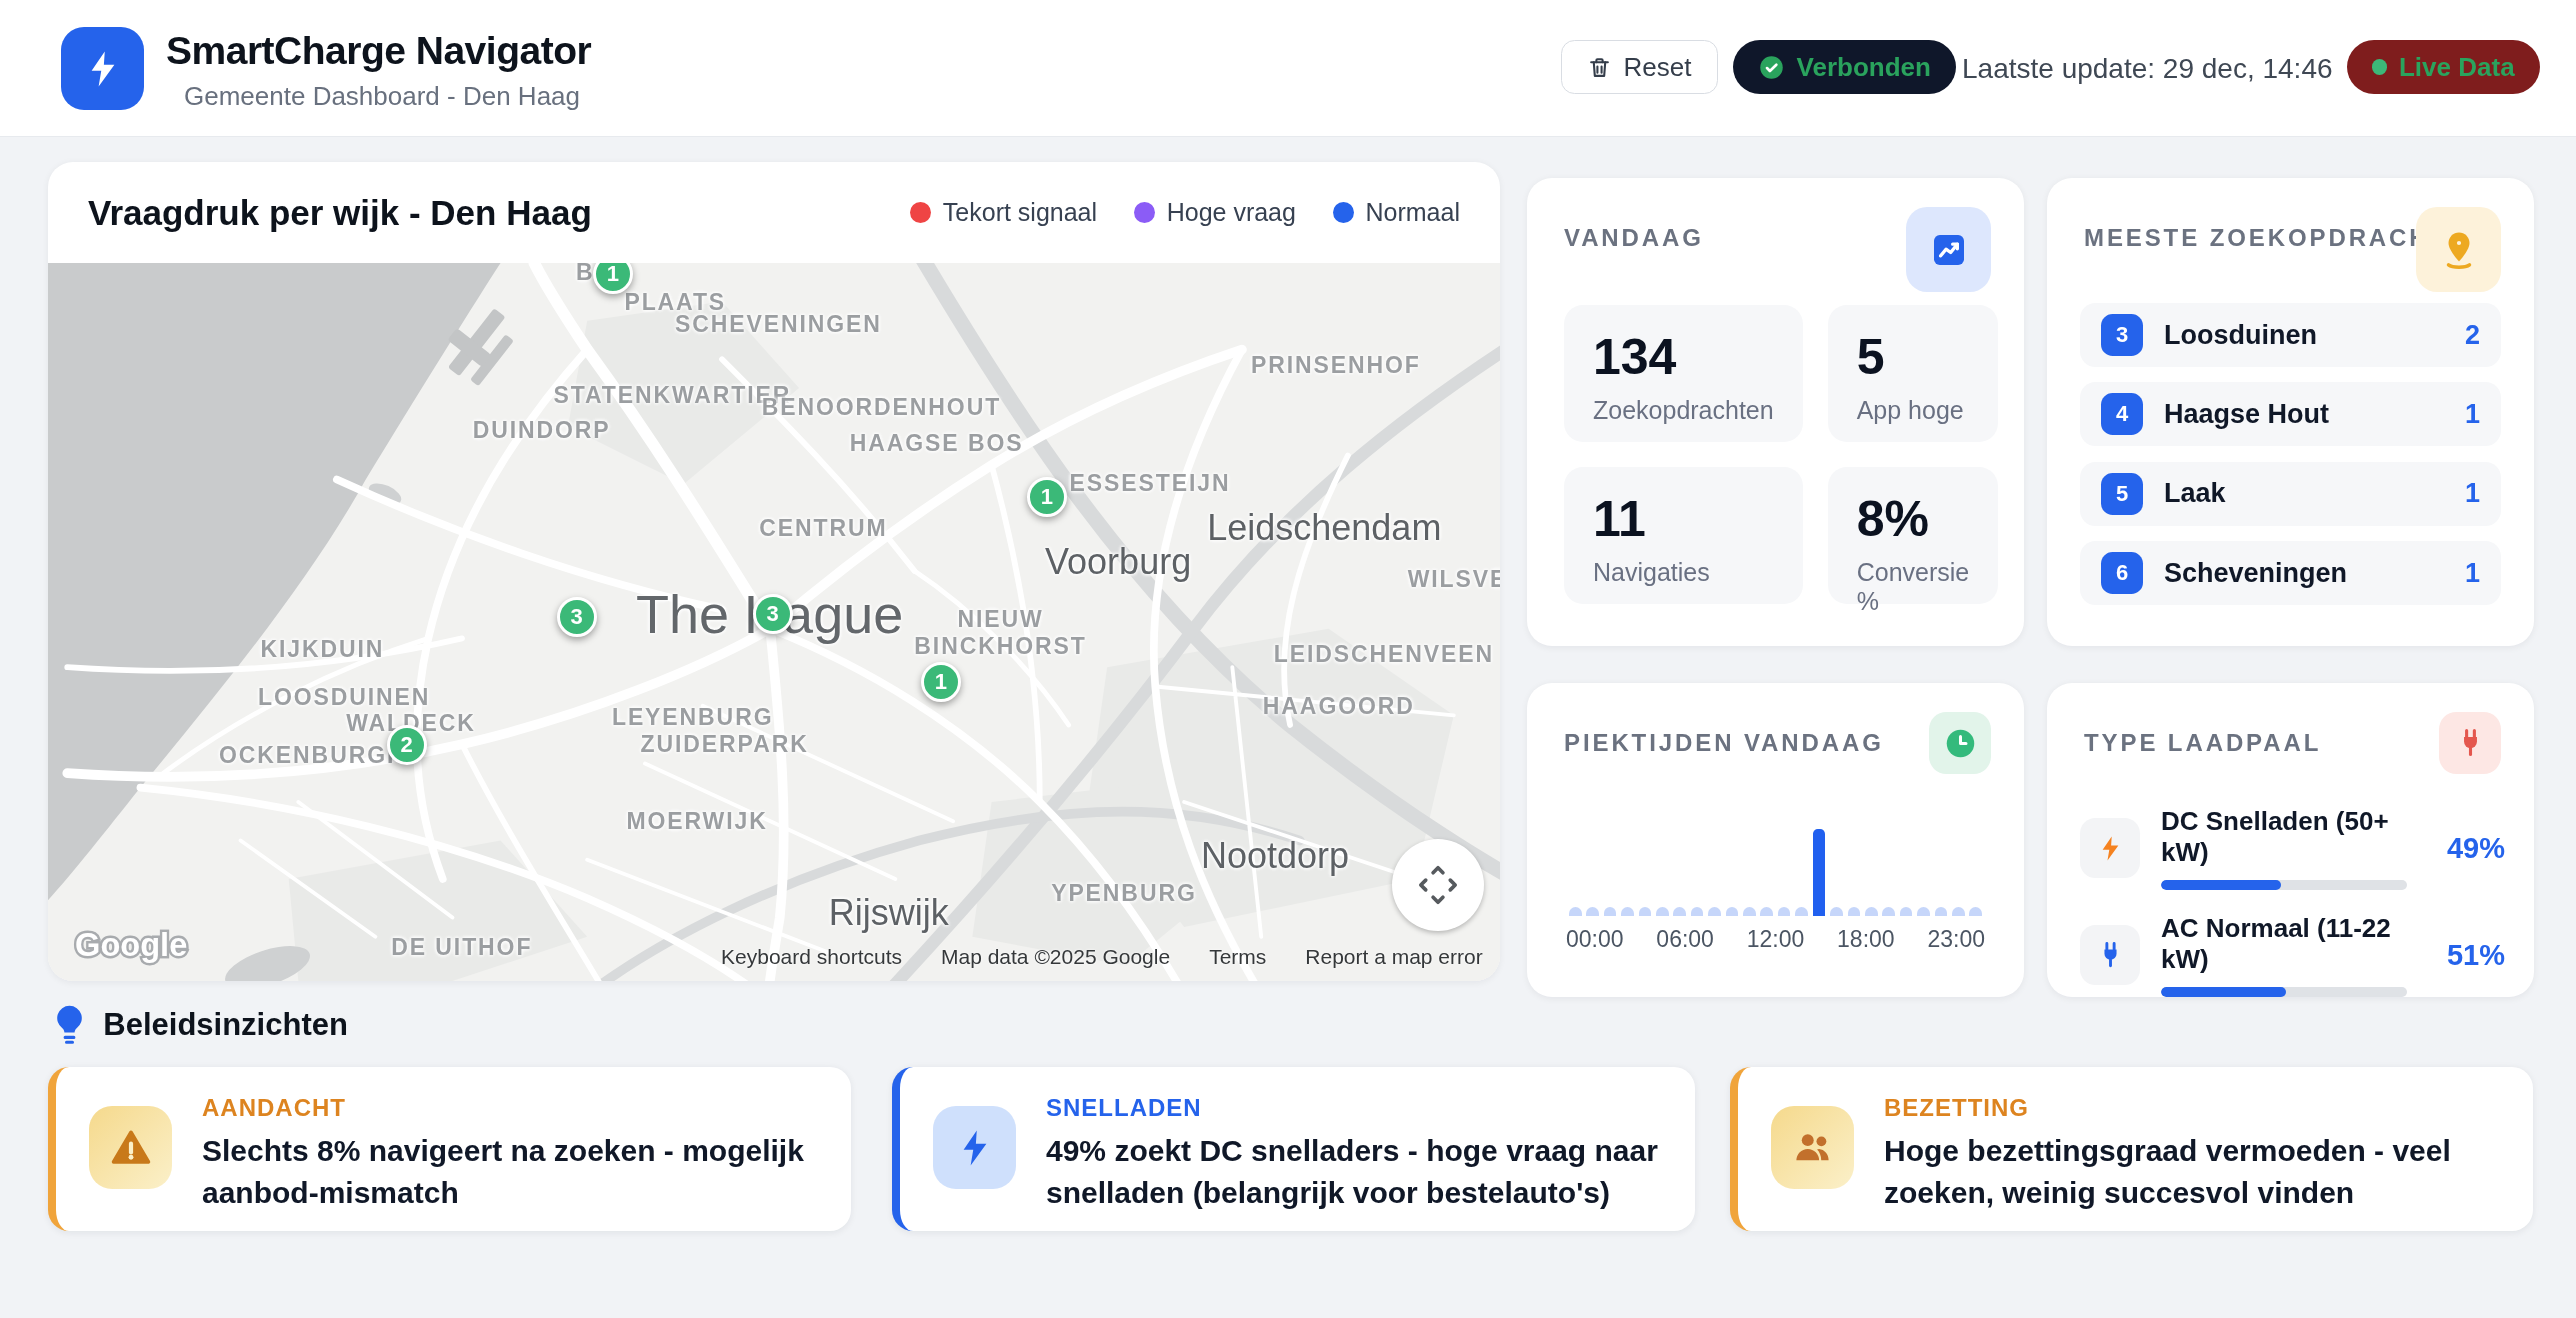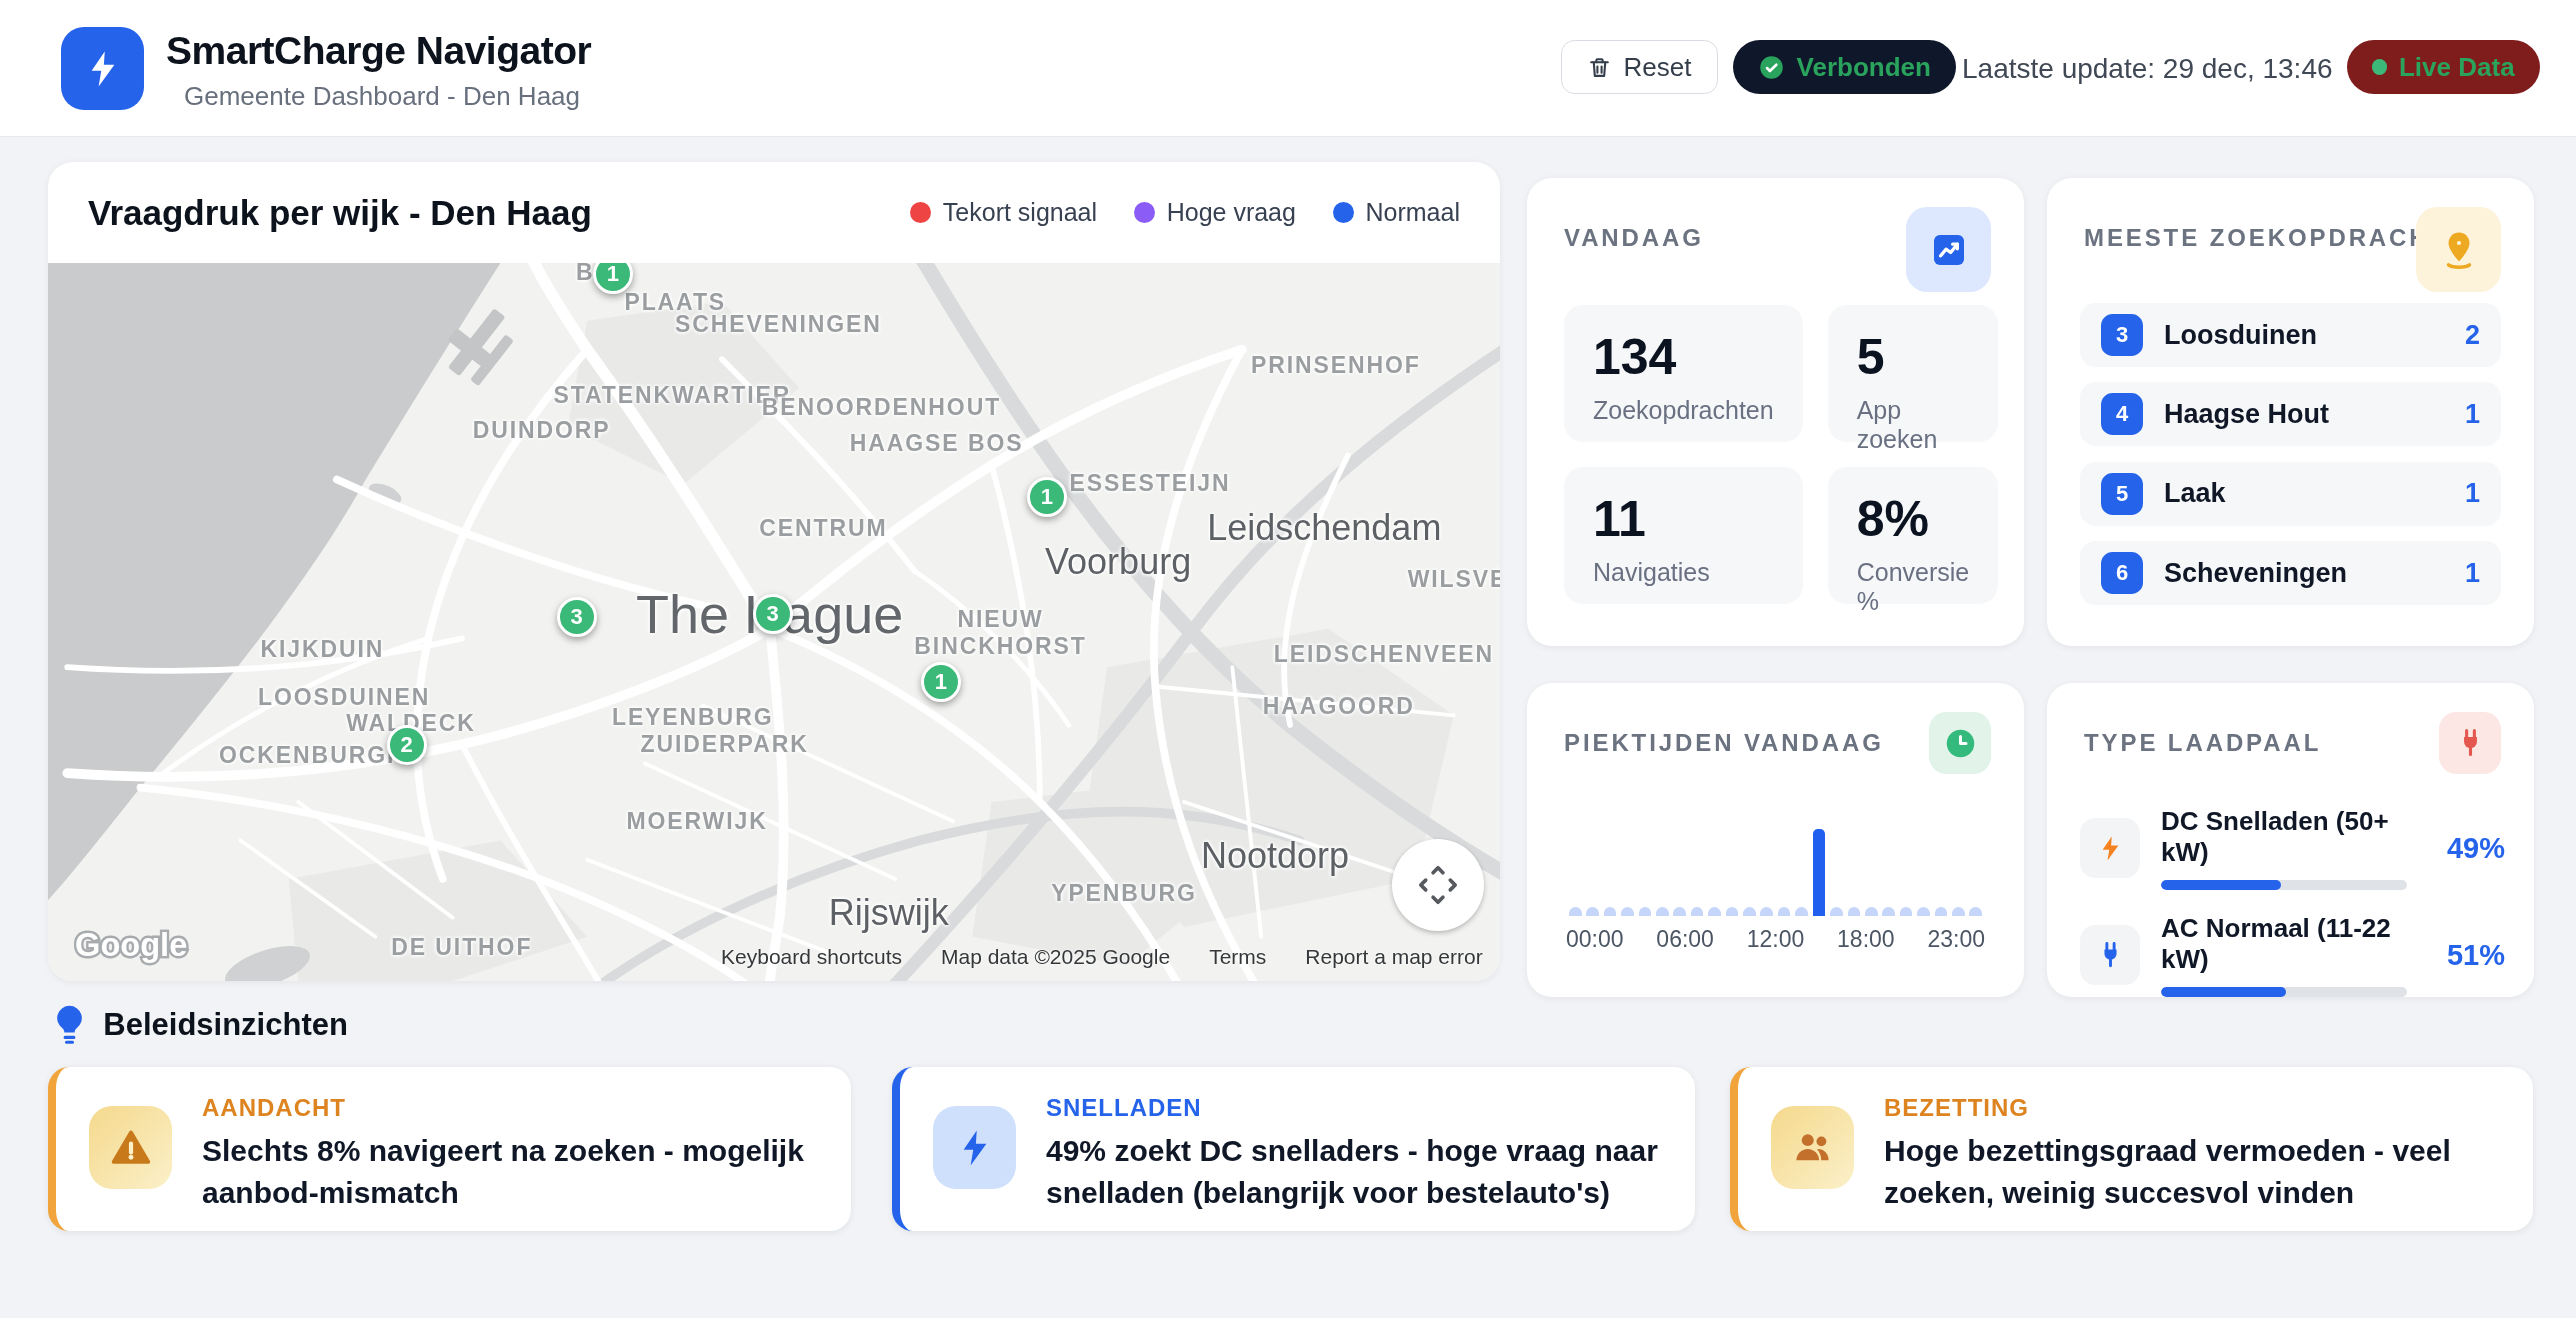--- a/index.html
+++ b/index.html
@@ -147,21 +147,21 @@
   <div class="pill verbonden">
     <span class="icon">
         <svg viewBox="0 0 24 24">
           <circle cx="12" cy="12" r="10" fill="currentColor"></circle>
           <path d="M8 12.5l2.6 2.6L16.3 9.6" fill="none" stroke="#fff" stroke-width="2.4" stroke-linecap="round" stroke-linejoin="round"></path>
         </svg>
       </span>
     <span>Verbonden</span>
   </div>
 
-  <div class="update-text">Laatste update: 29 dec, 13:46</div>
+  <div class="update-text">Laatste update: 29 dec, 14:46</div>
 
   <div class="pill live">
     <span class="live-dot"></span>
     <span>Live Data</span>
   </div>
 </header>
 
 <section class="card map-card">
   <div class="map-header">
     <div class="map-title">Vraagdruk per wijk - Den Haag</div>
@@ -310,21 +310,21 @@
         </svg>
     </span>
   </div>
   <div class="stats-grid" id="stats-grid">
       <div class="stat-tile">
         <div class="stat-value">134</div>
         <div class="stat-label">Zoekopdrachten</div>
       </div>
       <div class="stat-tile">
         <div class="stat-value">5</div>
-        <div class="stat-label">App zoeken</div>
+        <div class="stat-label">App hoge</div>
       </div>
       <div class="stat-tile">
         <div class="stat-value">11</div>
         <div class="stat-label">Navigaties</div>
       </div>
       <div class="stat-tile">
         <div class="stat-value">8%</div>
         <div class="stat-label">Conversie %</div>
       </div>
     </div>

